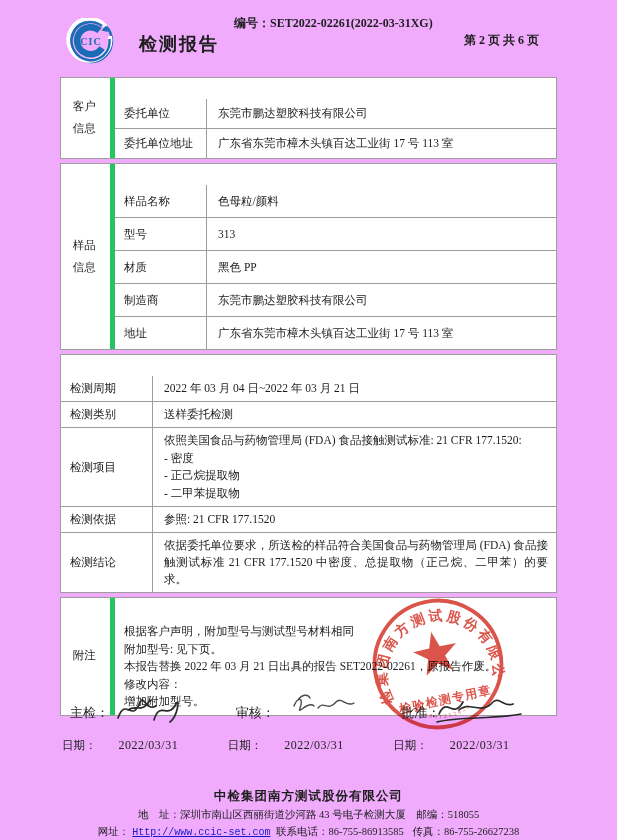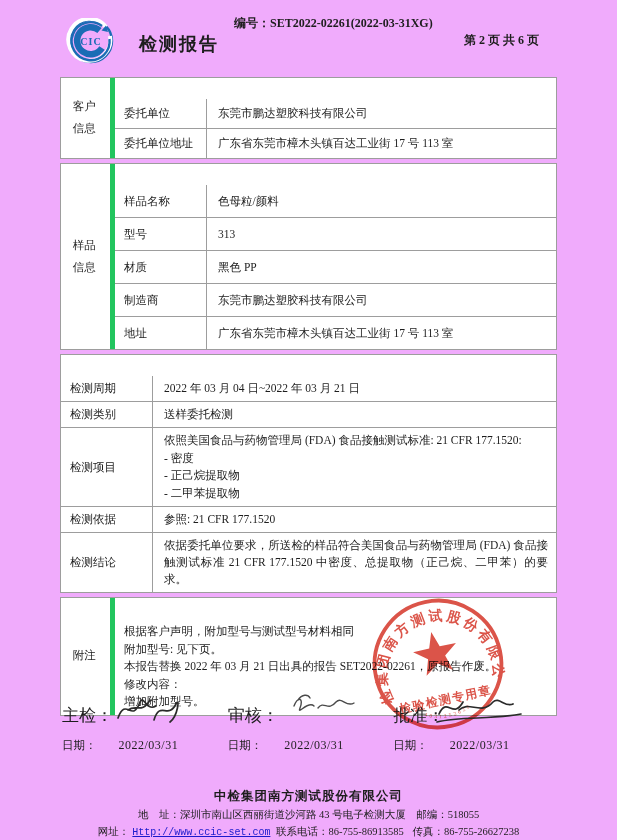--- a/index.html
+++ b/index.html
@@ -23,21 +23,21 @@
   .tlabel{width:80px; min-width:80px; border-right:1px solid #9d9d9d; padding:4px 2px 4px 9px; font-size:11.5px; display:flex; align-items:center;}
   .tvalue{flex:1; padding:4px 8px 4px 11px; font-size:11.5px; display:flex; align-items:center; line-height:1.45;}
   .h29{min-height:29px;} .h32{min-height:32px;} .h25{min-height:25px;}
   .pre{white-space:pre-line; align-items:flex-start;}
   .lh17{line-height:17px;} .lh175{line-height:17.5px;}
   .just{text-align:justify;}
   
   .sig-area{position:absolute; left:60px; top:690px; width:497px;}
   .sig-grid{display:flex;}
   .sig-col{width:166px; position:relative;}
-  .sig-role{font-size:17px; position:absolute; left:2px; top:14px; white-space:nowrap;}
+  .sig-role{font-size:13px; position:absolute; left:10px; top:14px; white-space:nowrap;}
   .sig-scribble{position:absolute; left:46px; top:0px;}
   .date-grid{display:flex; margin-top:48px;}
   .date-col{width:166px; display:flex; align-items:baseline;}
   .date-label{font-size:11.5px; margin-left:2px;}
   .date-value{font-size:12px; margin-left:22px; letter-spacing:.5px;}
   
   .seal{position:absolute; left:366px; top:592px; width:144px; height:144px; transform:rotate(-12deg); opacity:.88; mix-blend-mode:multiply; pointer-events:none;}
   
   .footer{position:absolute; left:0; top:788px; width:617px; text-align:center;}
   .f-company{font-size:12.5px; font-weight:bold; letter-spacing:1px;}

